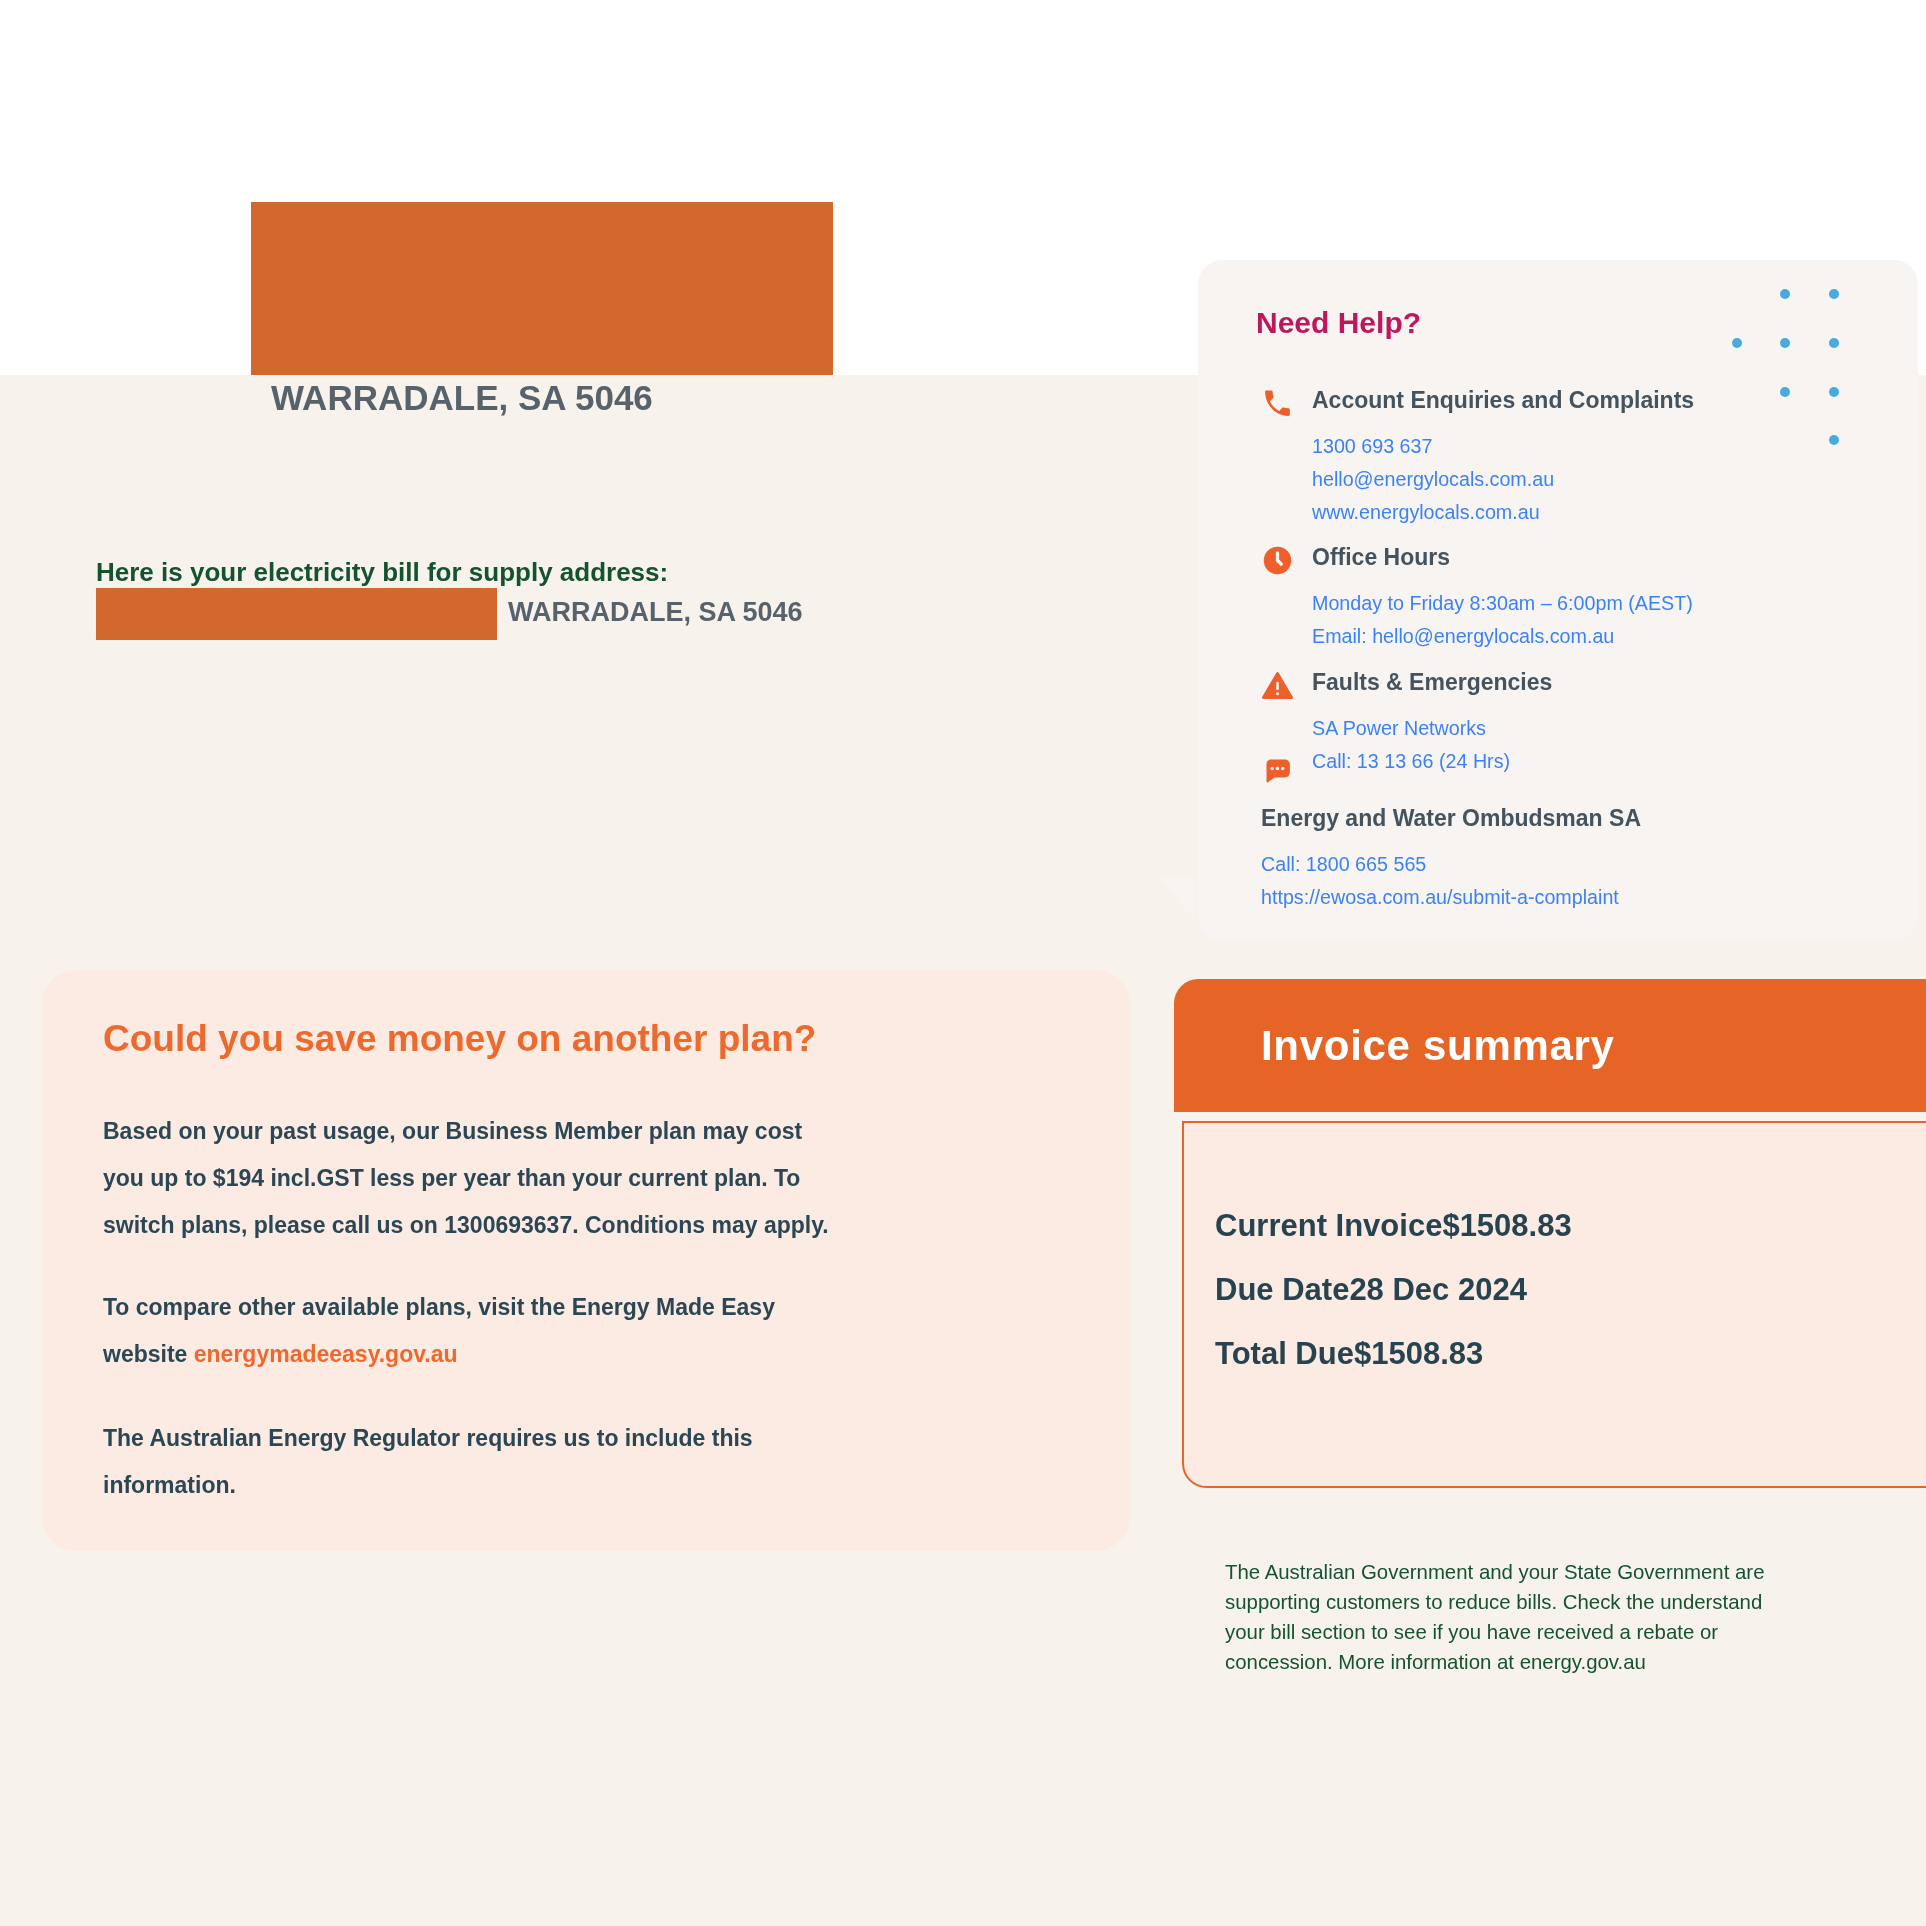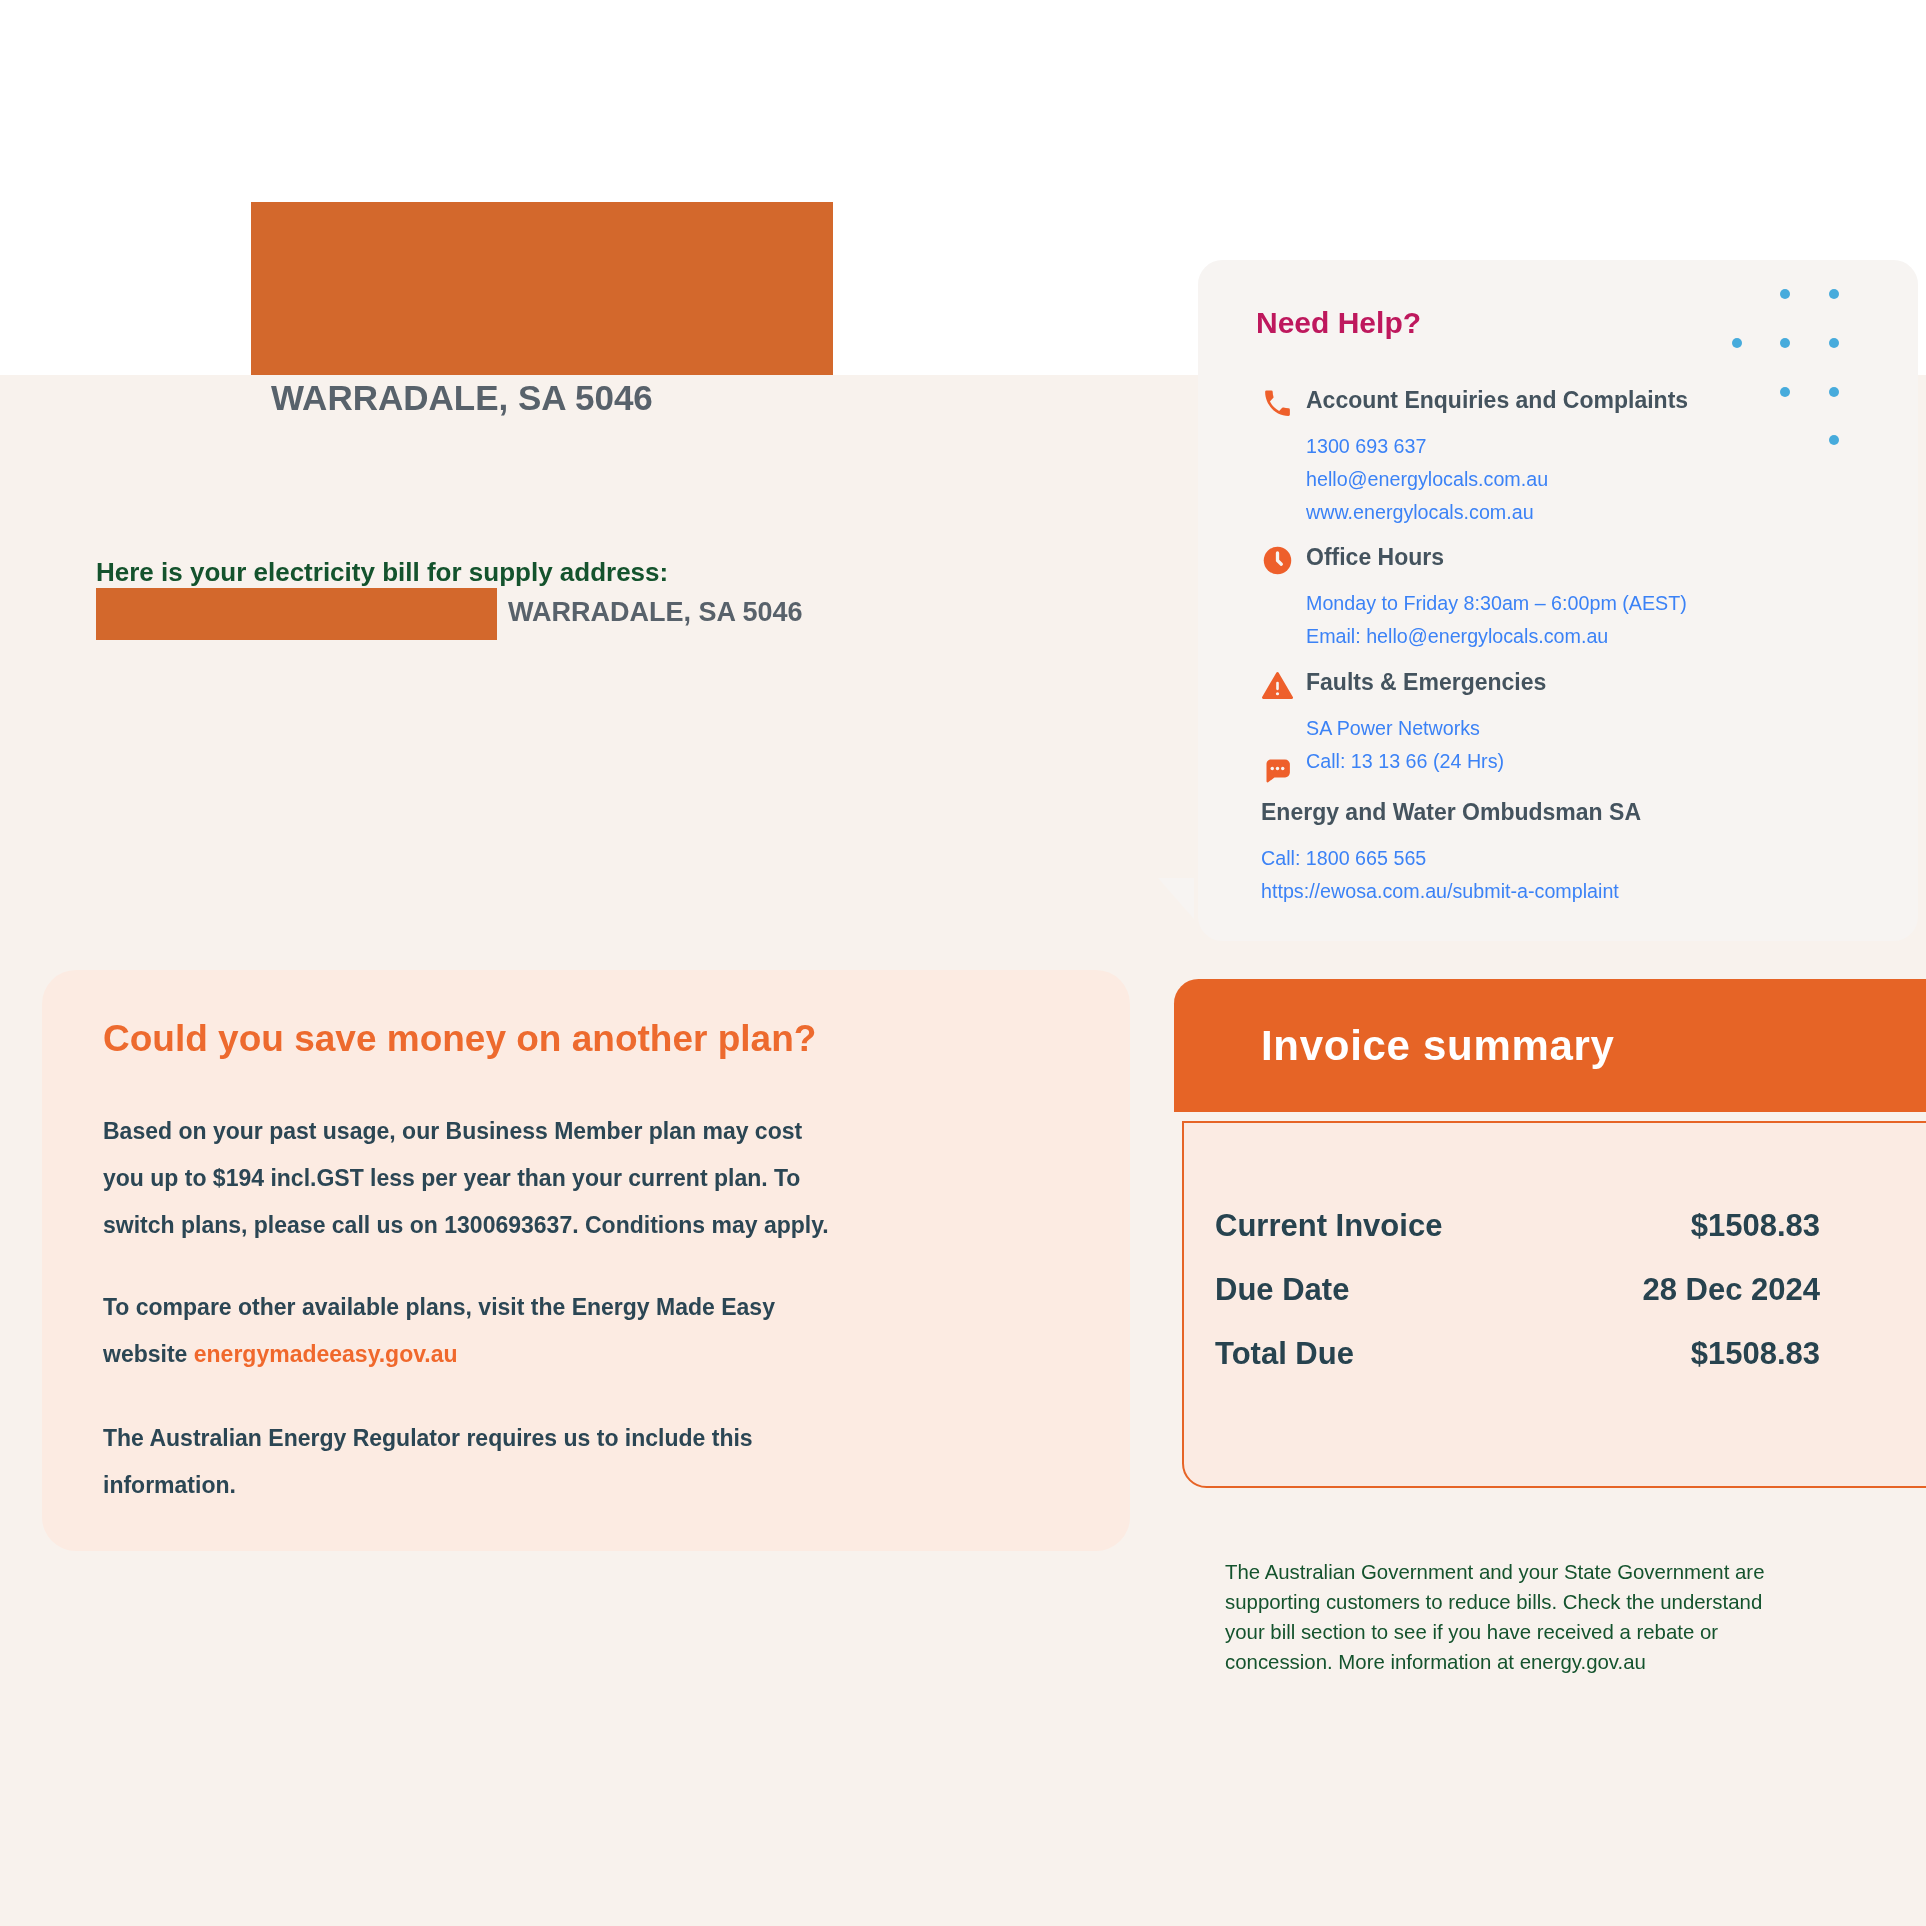--- a/index.html
+++ b/index.html
@@ -15,21 +15,21 @@
   .redact-addr{left:96px;top:588px;width:401px;height:52px;background:#D3682C;}
   
   .locality-1{left:271px;top:378px;font-size:35px;font-weight:bold;color:#58626B;white-space:pre;}
   .intro-line{left:96px;top:557px;font-size:26px;font-weight:bold;color:#14532d;white-space:pre;}
   .locality-2{left:508px;top:597px;font-size:27px;font-weight:bold;color:#58626B;white-space:pre;}
   
   .help-panel{left:1198px;top:260px;width:720px;height:681px;background:#F7F4F2;border-radius:24.5px;}
   .help-tail{left:1158px;top:878px;width:36px;height:41px;background:#F7F4F2;
     clip-path:polygon(0 0,100% 0,100% 100%);}
   .nh-title{left:1256px;top:306px;font-size:30px;font-weight:bold;color:#be185d;white-space:pre;}
-  .nh-section{left:1261px;width:598px;display:flex;gap:12px;}
+  .nh-section{left:1261px;width:598px;display:flex;gap:18px;}
   .nh-sec-1{top:387px;} .nh-sec-2{top:544px;} .nh-sec-3{top:669px;} .nh-sec-4{top:754px;flex-direction:column;}
   .nh-icon{flex:0 0 33px;width:33px;height:33px;}
   .nh-icon svg{display:block;}
   .nh-text{flex:1;}
   .nh-sec-title{font-size:23px;line-height:27px;font-weight:bold;color:#44535E;white-space:pre;}
   .nh-lines{margin-top:16.3px;font-size:19.7px;line-height:33px;color:#3b82f6;}
   .nh-line{white-space:pre;}
   
   .dot{width:10.2px;height:10.2px;border-radius:50%;background:#47ABDC;}
   
@@ -39,21 +39,21 @@
   .sc-para div, .sc-para span{white-space:pre;}
   .sc-p1{top:138px;} .sc-p2{top:314px;} .sc-p3{top:445px;}
   .sc-link{color:#F0682C;}
   
   .inv-header{left:1174px;top:979px;width:815px;height:133px;background:#E66426;
     border-radius:24.5px 24.5px 0 0;display:flex;align-items:center;}
   .inv-title{padding-left:87px;font-size:42px;font-weight:bold;color:#ffffff;letter-spacing:0.7px;white-space:pre;}
   .inv-body{left:1182px;top:1121px;width:807px;height:367px;background:#FBEBE3;
     border:2.7px solid #E66426;border-radius:0 0 0 24.5px;box-sizing:border-box;}
   .inv-rows{left:1215px;top:1207px;width:605px;}
-  .inv-row{display:flex;justify-content:space-between;font-size:31px;line-height:38px;
+  .inv-row{display:flex;font-size:31px;line-height:38px;
     font-weight:bold;color:#27434F;margin-bottom:26px;}
   .inv-row span{white-space:pre;}
   
   .footnote{left:1225px;top:1557px;font-size:20.4px;line-height:30px;color:#14532d;}
   .footnote div{white-space:pre;}
 </style>
 </head>
 <body>
 
 <div class="page">

